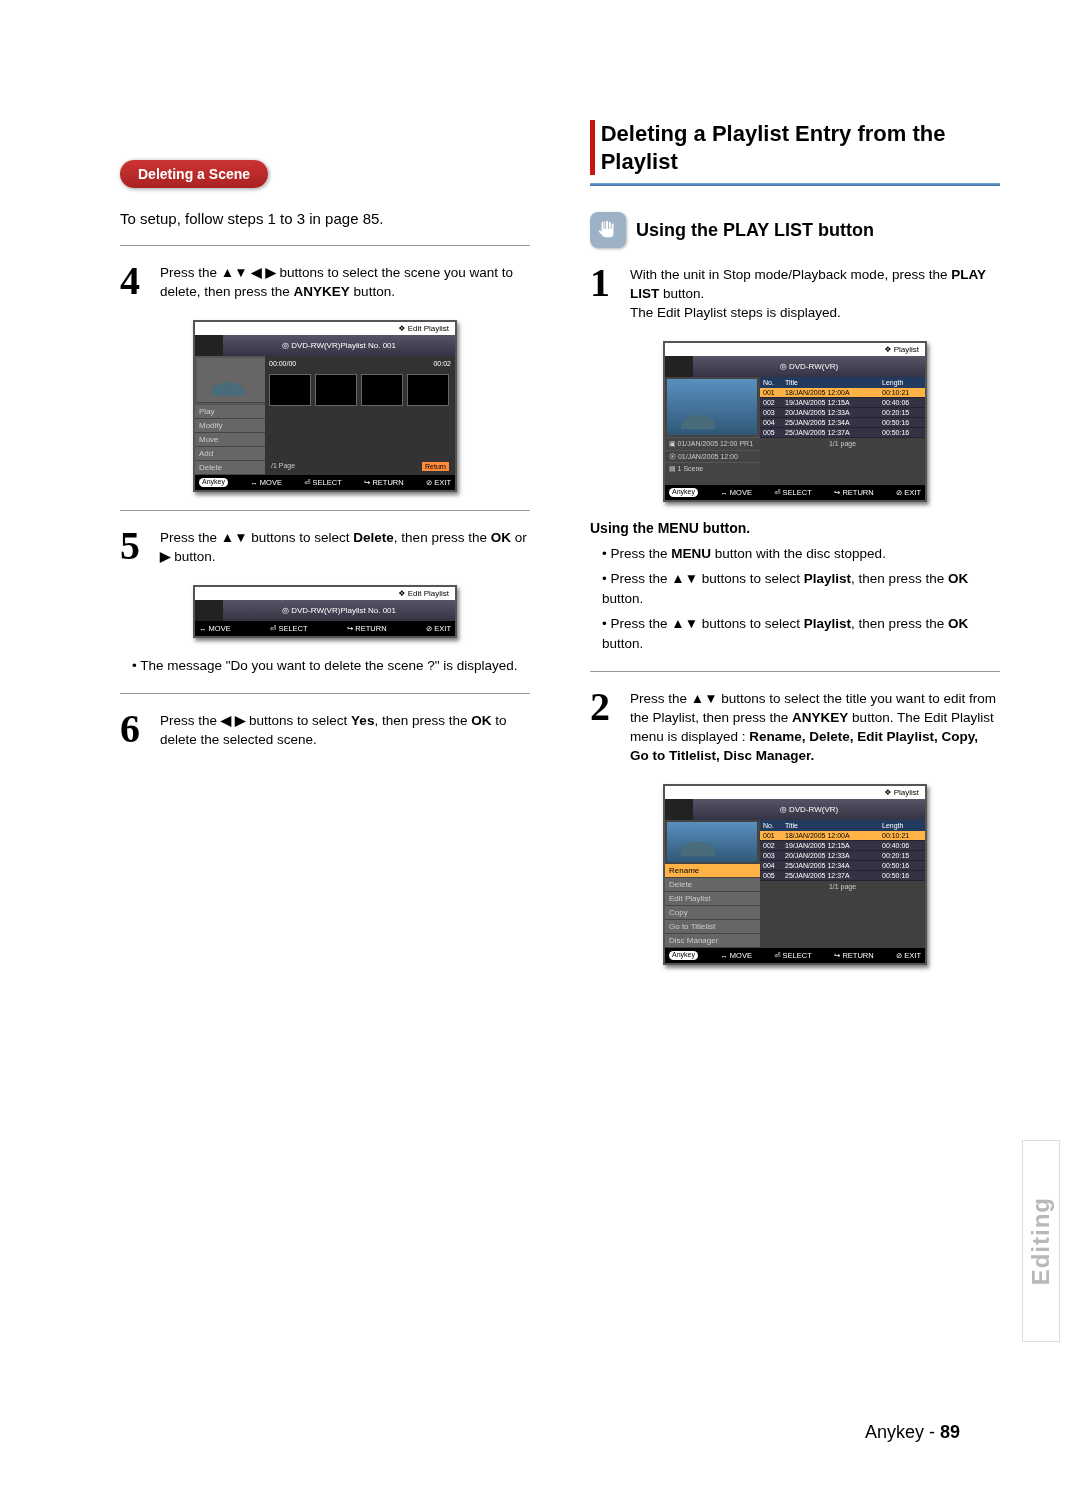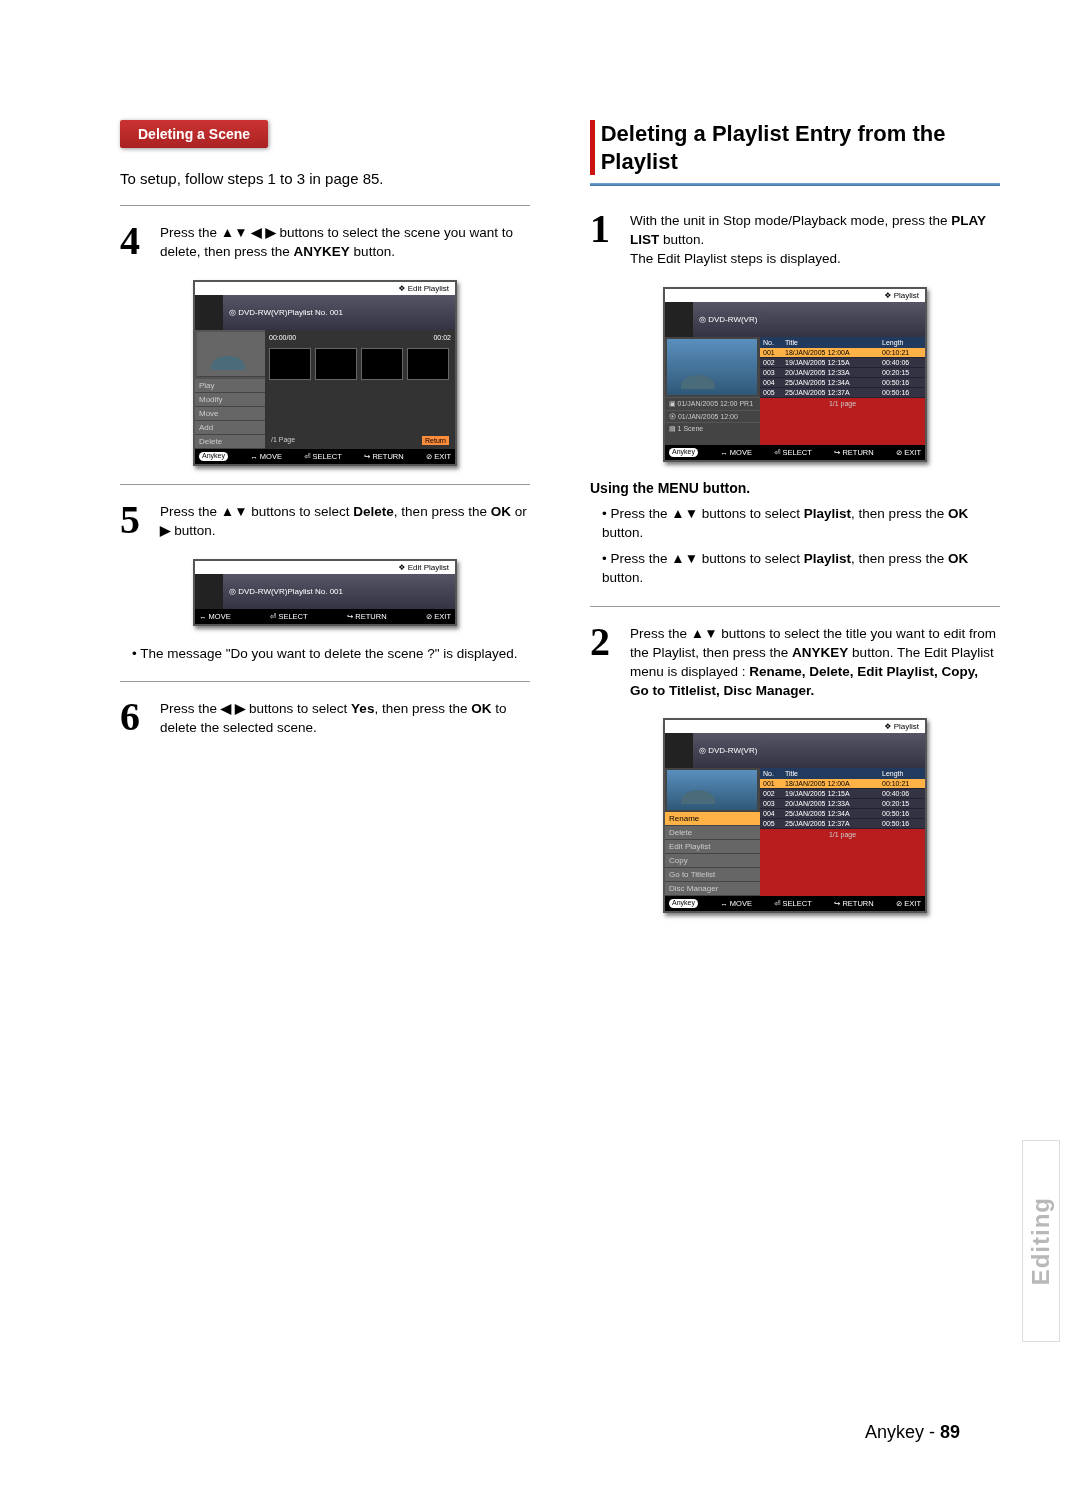--- a/index.html
+++ b/index.html
@@ -21,25 +21,26 @@
   }
   .col {
     flex: 1;
     font-size: 14px;
   }
   .pill {
     background: linear-gradient(#c33, #a22);
     color: #fff;
     font-weight: bold;
     padding: 6px 18px;
-    border-radius: 2px;
+    border-radius: 14px;
     font-size: 14px;
     display: inline-block;
     margin-bottom: 22px;
     box-shadow: 1px 1px 4px rgba(0,0,0,0.4);
+    margin-top: 40px;
   }
   .setup {
     font-size: 15px;
   }
   hr.thin {
     border: none;
     border-top: 1px solid #999;
     margin: 18px 0;
   }
   .step {
@@ -73,23 +74,23 @@
     background:#fff;
     color:#000;
     text-align:right;
     padding:2px 6px;
     font-size:8px;
   }
   .ss-bar {
     background: linear-gradient(#556, #334);
     color:#fff;
     font-size:8px;
-    padding:13px 6px;
+    padding:6px 6px;
     display:flex;
-    justify-content:flex-start;
+    justify-content:center;
     margin-left:28px;
   }
   .ss-body {
     display:flex;
     min-height: 90px;
     background:#444;
   }
   .ss-side {
     width: 70px;
     background:#555;
@@ -159,21 +160,21 @@
   }
   .stopbox {
     width:36px; height:36px; border-radius:8px;
     background:#9db3c5; display:flex;
     align-items:center; justify-content:center;
     box-shadow:1px 1px 3px rgba(0,0,0,0.3);
   }
   .stopbox svg { width:22px; height:22px; fill:#fff;}
   .h3 { font-size:18px; font-weight:bold;}
 
-  .pl-body { display:flex; min-height:108px; background:#b91c1c;}
+  .pl-body { display:flex; min-height:108px; background:#404040;}
   .pl-left { width:95px; background:#444; }
   .pl-list { flex:1; font-size:7px; color:#fff;}
   .pl-head { display:flex; background:#223a5e; padding:2px 3px; font-size:7px;}
   .pl-head span:nth-child(1){width:22px;}
   .pl-head span:nth-child(2){flex:1;}
   .pl-head span:nth-child(3){width:40px;}
   .pl-row { display:flex; padding:1px 3px; background:#334; border-bottom:1px solid #223;}
   .pl-row.sel { background:#ffb347; color:#000;}
   .pl-row span:nth-child(1){width:22px;}
   .pl-row span:nth-child(2){flex:1;}
@@ -296,20 +297,28 @@
     </div>
   </div>
 
   <div class="col">
     <div class="h2row">
       <div class="redbar"></div>
       <div class="h2">Deleting a Playlist Entry from the Playlist</div>
     </div>
     <div class="bluebar"></div>
 
+    <div class="iconstop">
+      <div class="stopbox">
+        <svg viewBox="0 0 24 24">
+            <path d="M9 2c-.6 0-1 .4-1 1v8H7V4c0-.6-.4-1-1-1s-1 .4-1 1v10l-1.3-1.3c-.4-.4-1-.4-1.4 0s-.4 1 0 1.4L6 18c1 1 2 2 4 2h4c2.2 0 4-1.8 4-4V6c0-.6-.4-1-1-1s-1 .4-1 1v5h-1V4c0-.6-.4-1-1-1s-1 .4-1 1v7h-1V3c0-.6-.4-1-1-1s-1 .4-1 1v8h-1V3c0-.6-.4-1-1-1z"></path>
+          </svg>
+      </div>
+      <div class="h3">Using the PLAY LIST button</div>
+    </div>
 
     <div class="step">
       <div class="stepnum">1</div>
       <div class="steptxt">
         <span>With the unit in Stop mode/Playback mode, press the </span><span class="bold">PLAY LIST</span><span> button.</span><br>
         <span>The Edit Playlist steps is displayed.</span>
       </div>
     </div>
 
     <div class="screenshot">
@@ -362,20 +371,21 @@
       <div class="ss-foot">
         <span class="anykey">Anykey</span>
         <span>↔ MOVE</span>
         <span>⏎ SELECT</span>
         <span>↪ RETURN</span>
         <span>⊘ EXIT</span>
       </div>
     </div>
 
     <div class="bold" style="font-size:14px;margin:4px 0 8px 0">Using the MENU button.</div>
+    <div class="bl">• <span>Press the </span><span class="bold">MENU</span><span> button with the disc stopped.</span></div>
     <div class="bl">• <span>Press the </span><span class="arrows">▲▼</span><span> buttons to select </span><span class="bold">Playlist</span><span>, then press the </span><span class="bold">OK</span><span> button.</span></div>
     <div class="bl">• <span>Press the </span><span class="arrows">▲▼</span><span> buttons to select </span><span class="bold">Playlist</span><span>, then press the </span><span class="bold">OK</span><span> button.</span></div>
 
     <hr class="thin">
 
     <div class="step">
       <div class="stepnum">2</div>
       <div class="steptxt">
         <span>Press the </span><span class="arrows">▲▼</span><span> buttons to select the title you want to edit from the Playlist, then press the </span><span class="bold">ANYKEY</span><span> button.</span>
         <span>The Edit Playlist menu is displayed : </span><span class="bold">Rename, Delete, Edit Playlist, Copy, Go to Titlelist, Disc Manager.</span>

